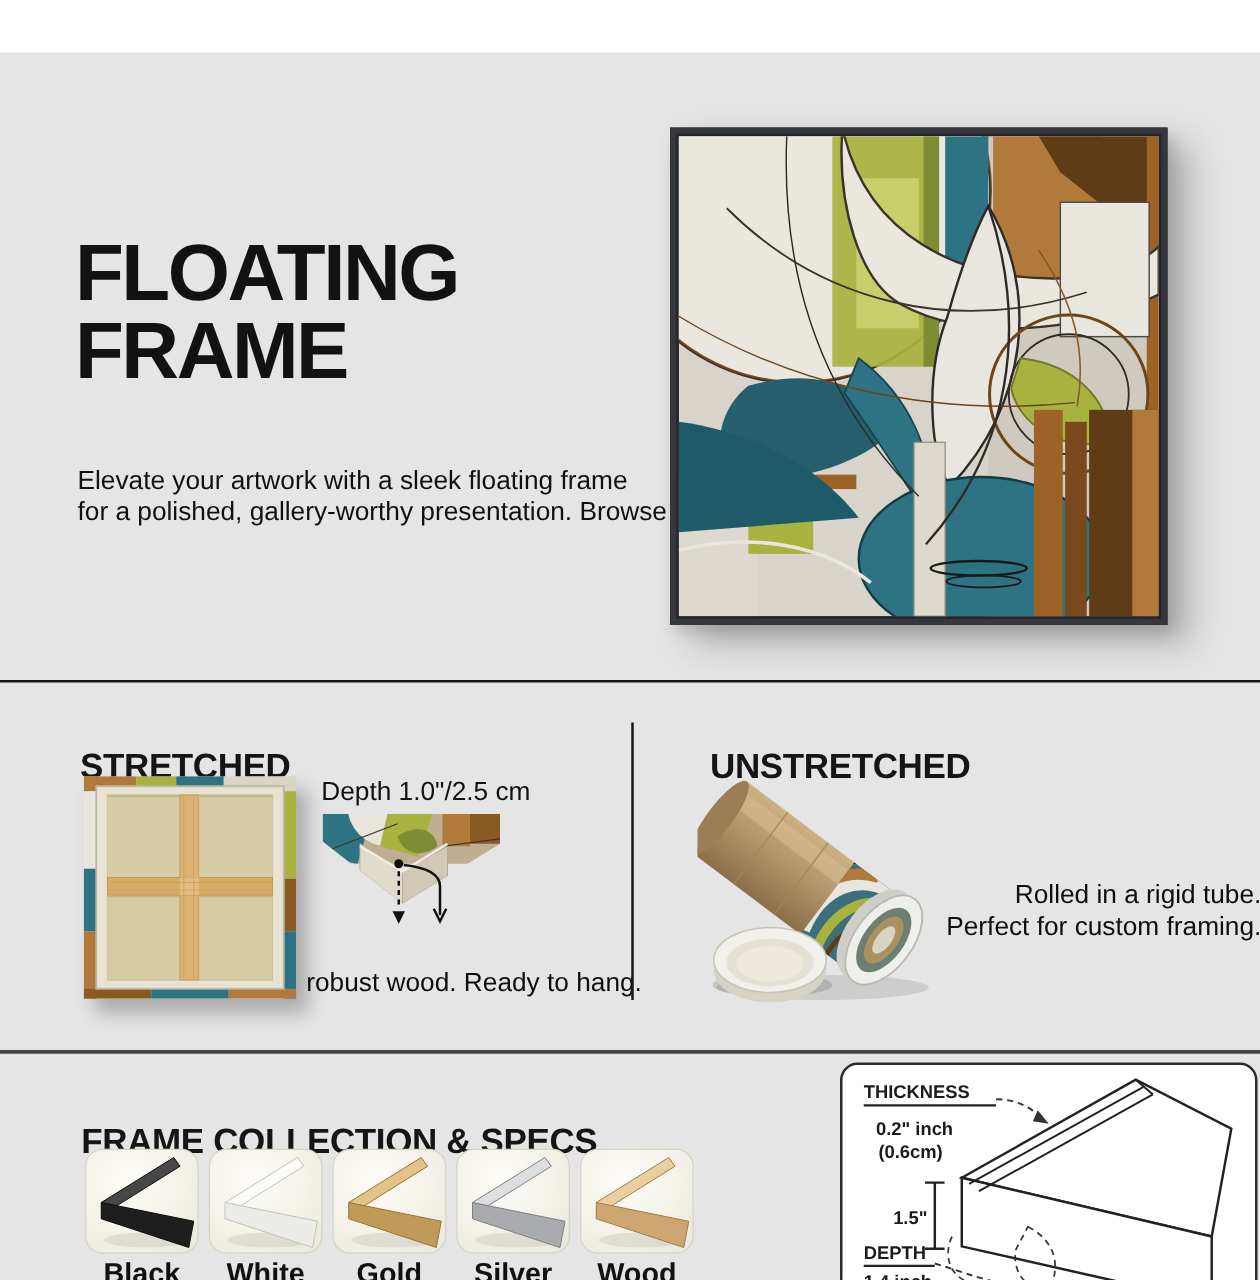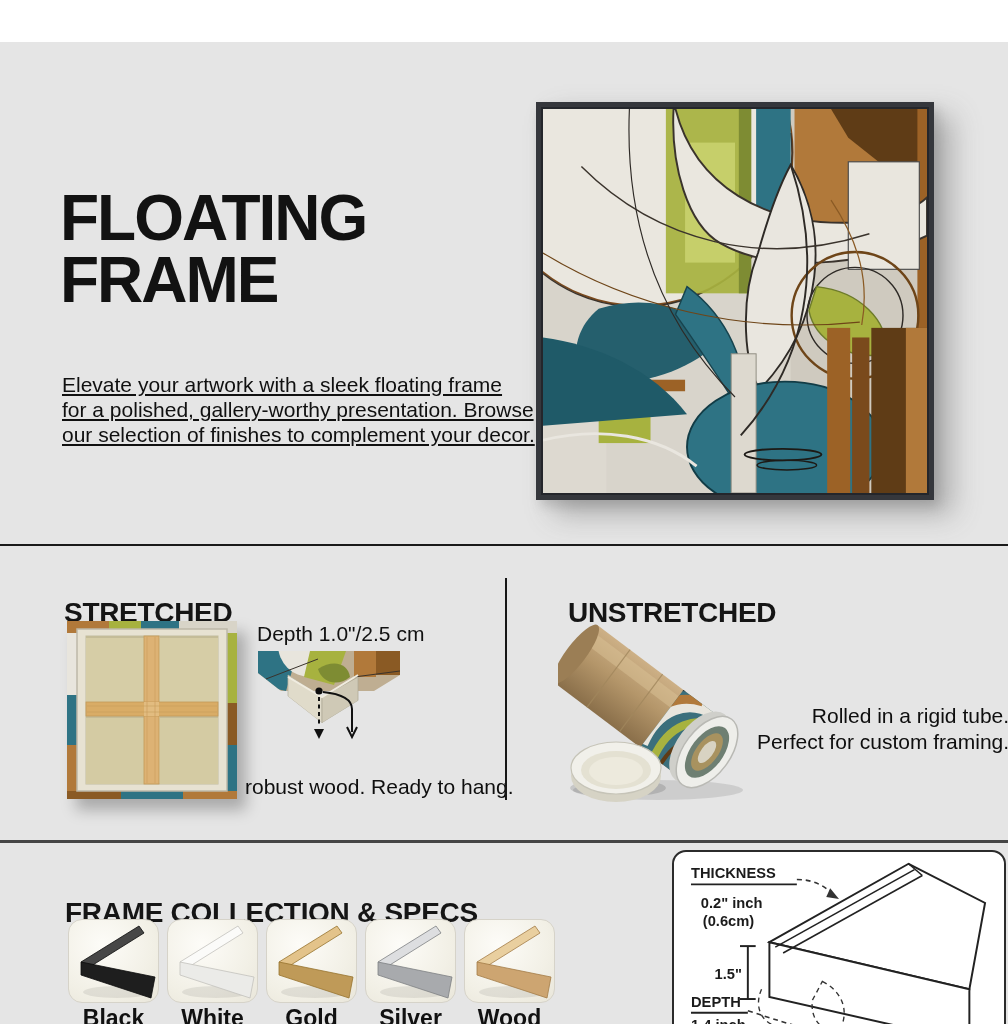--- a/index.html
+++ b/index.html
@@ -5,21 +5,21 @@
   html,body{margin:0;padding:0;background:#ffffff;}
   .page{position:relative;width:1008px;height:1024px;background:#e5e5e5;overflow:hidden;
         font-family:"Liberation Sans",sans-serif;color:#141414;margin-top:42px;}
   .abs{position:absolute;}
 
   
   .hero-title{left:60px;top:102px;font-size:64px;line-height:62px;font-weight:700;
               letter-spacing:-2px;color:#121212;}
   .hero-title span{display:block;}
   .hero-desc{left:62px;top:309px;font-size:21px;line-height:25px;color:#101010;width:480px;}
-  .hero-desc span{display:block;white-space:nowrap;text-decoration:underline;}
+  .hero-desc span{display:block;white-space:nowrap;}
   .artwork{left:536px;top:60px;width:398px;height:398px;box-sizing:border-box;
            border:5px solid #35373c;background:#24262b;padding:2px;
            box-shadow:18px 14px 26px rgba(95,95,95,.42),4px 6px 10px rgba(90,90,90,.22);}
   .artwork svg{display:block;width:100%;height:100%;}
 
   .divider-1{left:0;top:502px;width:1008px;height:2px;background:#1a1a1a;}
   .divider-2{left:0;top:798px;width:1008px;height:3px;background:#454545;}
   .vdivider{left:505px;top:536px;width:2px;height:222px;background:#161616;}
 
   
@@ -59,21 +59,20 @@
 <div class="page">
 
   <h1 class="abs hero-title">
     <span>FLOATING</span>
     <span>FRAME</span>
   </h1>
 
   <p class="abs hero-desc">
     <span>Elevate your artwork with a sleek floating frame</span>
     <span>for a polished, gallery-worthy presentation. Browse</span>
-    <span>our selection of finishes to complement your decor.</span>
   </p>
 
   <div class="abs artwork">
     <svg viewBox="0 0 400 400" preserveAspectRatio="none">
       <rect width="400" height="400" style="fill:#d8d4cb"></rect>
 
       <rect x="258" y="0" width="142" height="400" style="fill:#cfcabf"></rect>
       <rect x="262" y="0" width="90" height="150" style="fill:var(--amber)"></rect>
       <polygon points="300,0 400,0 400,95 318,30" style="fill:var(--brown-dark)"></polygon>
       <rect x="390" y="0" width="10" height="400" style="fill:var(--brown)"></rect>

